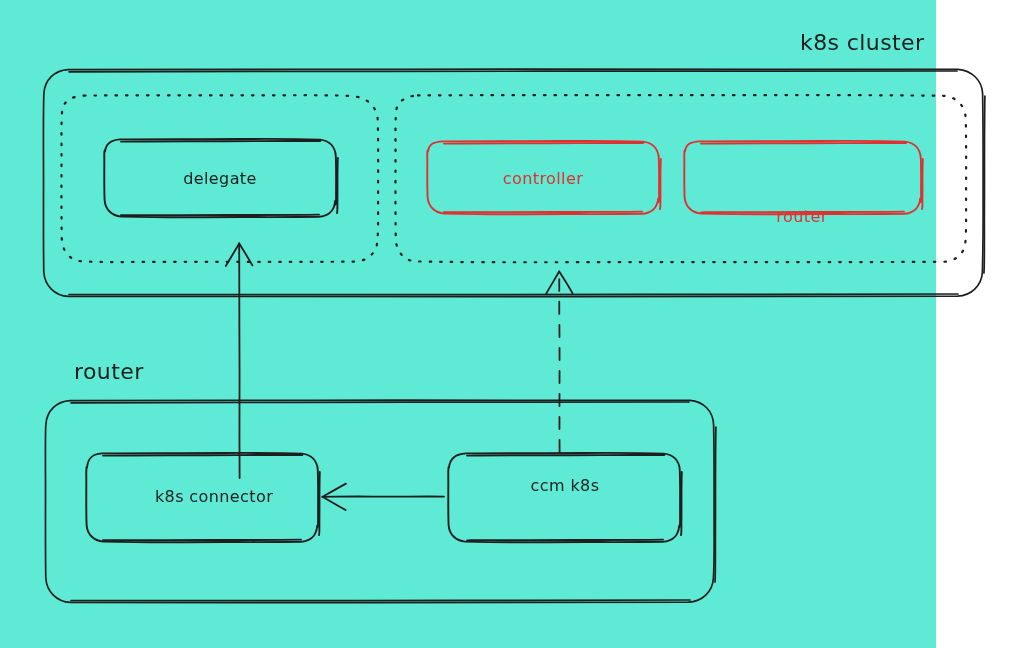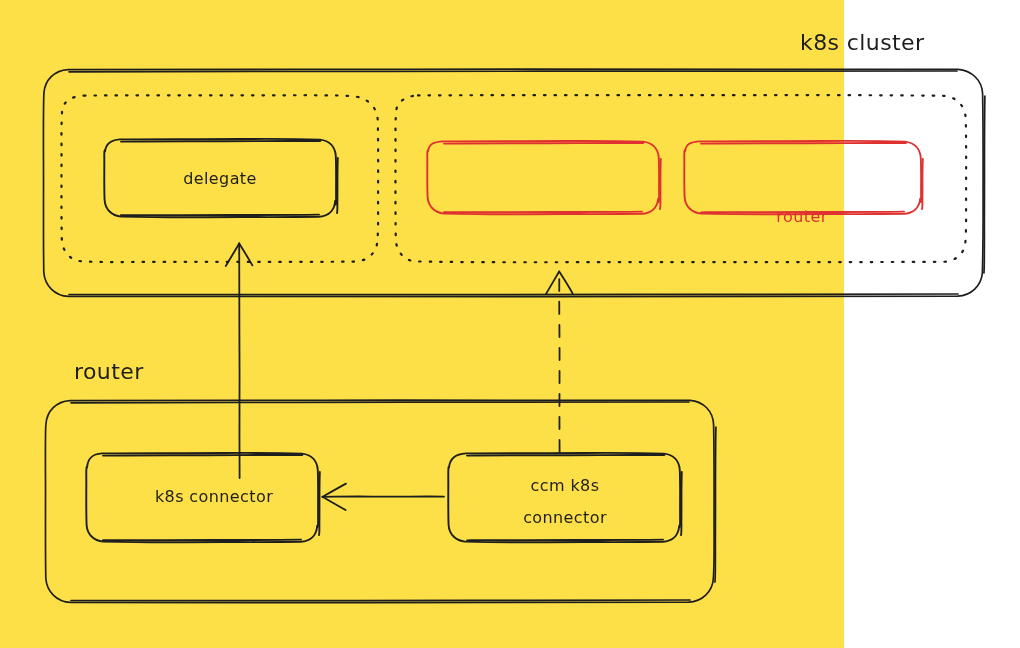--- a/index.html
+++ b/index.html
@@ -8,23 +8,23 @@
     background: #ffffff;
   }
   body {
     width: 1020px;
     height: 648px;
     font-family: "DejaVu Sans", sans-serif;
     overflow: hidden;
   }
   #canvas {
     position: relative;
-    width: 844px;
+    width: 936px;
     height: 648px;
-    background: #fde047;
+    background: #5eead4;
   }
   #canvas svg.layer {
     position: absolute;
     top: 0;
     left: 0;
     width: 1020px;
     height: 648px;
     overflow: visible;
   }
   .label {
@@ -194,22 +194,22 @@
     </g>
 
   </svg>
 
   <div class="label group-label" style="left:800px; top:30px;">k8s cluster</div>
 
   <div class="label group-label" style="left:74px; top:359px;">router</div>
 
   <div class="label box-label" style="left:220px; top:179px;">delegate</div>
 
+  <div class="label box-label red" style="left:543px; top:179px;">controller</div>
 
   <div class="label box-label red" style="left:802px; top:179px;margin-top:38px;">router</div>
 
   <div class="label box-label" style="left:214px; top:497px;">k8s connector</div>
 
   <div class="label box-label" style="left:565px; top:486px;">ccm k8s</div>
 
-  <div class="label box-label" style="left:565px; top:518px;">connector</div>
 
 </div>
 
 </body></html>

